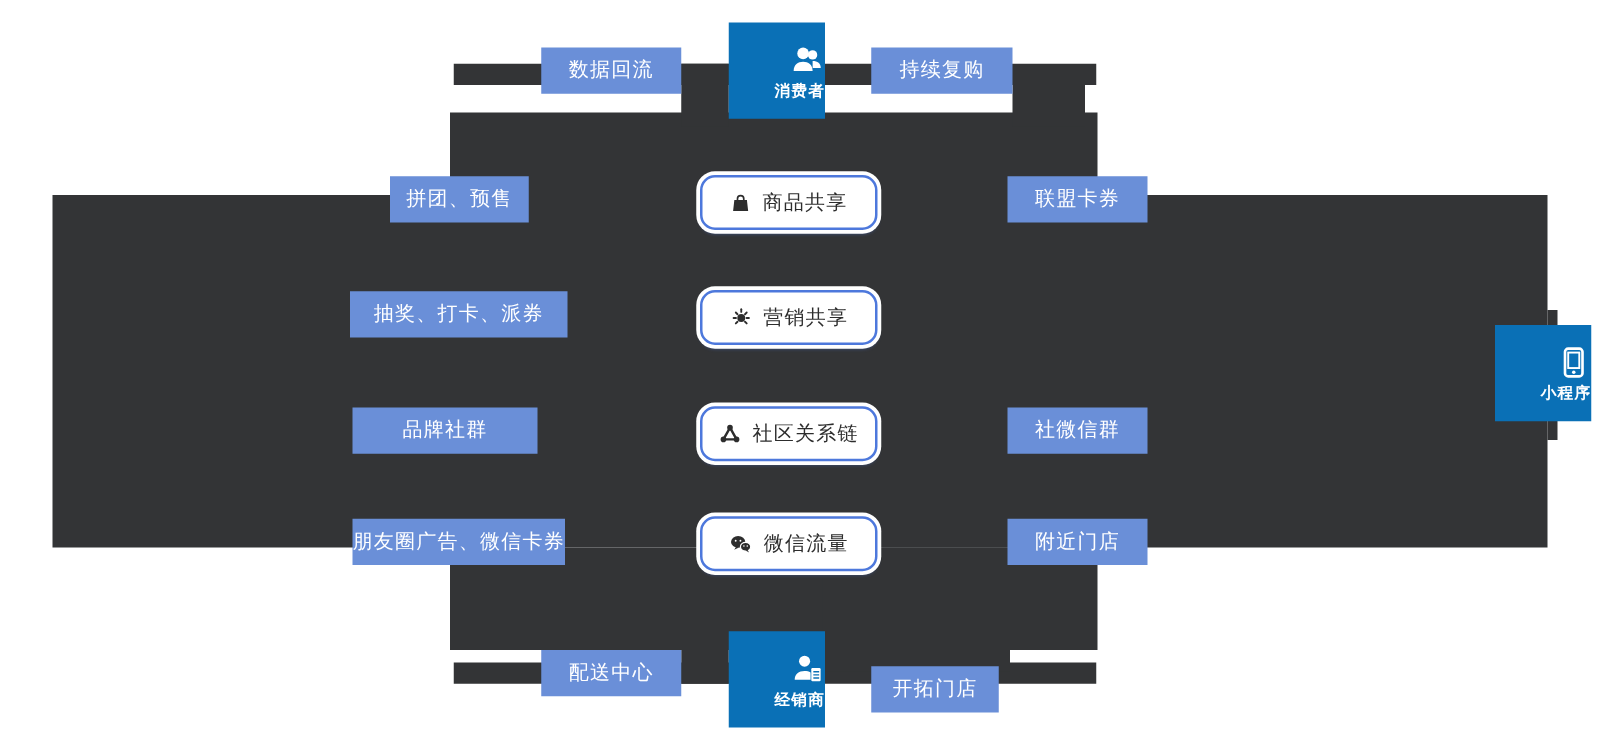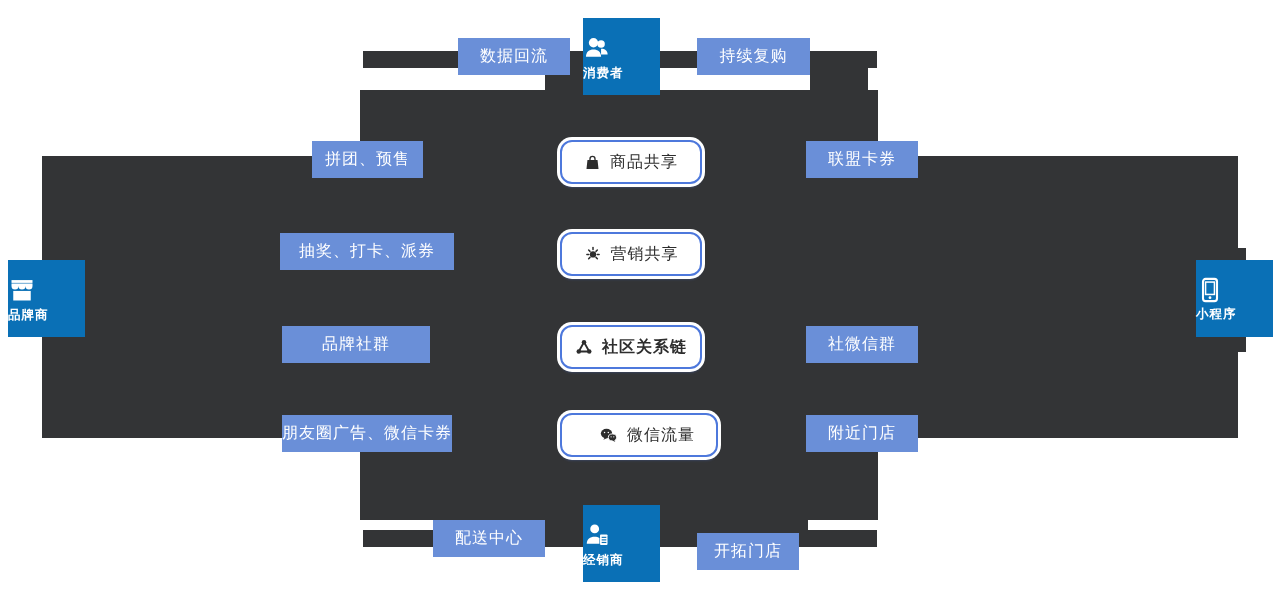--- a/index.html
+++ b/index.html
@@ -3,21 +3,21 @@
 <meta charset="utf-8">
 <style>
   html,body{margin:0;padding:0;background:#ffffff;}
   .canvas{
     position:relative;width:1280px;height:600px;overflow:hidden;background:#ffffff;
     font-family:"Liberation Sans","DejaVu Sans",sans-serif;
   }
   .connector-svg{position:absolute;left:0;top:0;z-index:0;}
   .node{
     position:absolute;width:77px;height:77px;background:#0a70b6;z-index:3;
-    display:flex;flex-direction:column;align-items:flex-start;justify-content:center;gap:5px;
+    display:flex;flex-direction:column;align-items:flex-end;justify-content:center;gap:5px;
   }
   .node .nlabel{color:#ffffff;font-size:12.5px;font-weight:bold;letter-spacing:1px;line-height:1;}
   .node svg{display:block;}
   .flow-label,.side-label{
     position:absolute;background:#6a8fd8;color:#ffffff;z-index:2;
     display:flex;align-items:center;justify-content:center;
     font-size:16px;letter-spacing:1px;height:37px;
   }
   .center-box{
     position:absolute;width:138px;height:40px;background:#ffffff;z-index:2;
@@ -53,30 +53,20 @@
       <g fill="#ffffff">
         <circle cx="15.5" cy="8.5" r="3.2"></circle>
         <path d="M15.5 12.6c3.4 0 5.6 1.7 5.6 4.9h-5.6z"></path>
         <circle cx="9" cy="7.5" r="4"></circle>
         <path d="M2.5 19.5c0-4.2 2.9-6.3 6.5-6.3s6.5 2.1 6.5 6.3z"></path>
       </g>
     </svg>
     <span class="nlabel">消费者</span>
   </div>
 
-  <div class="node" style="left:8px;top:260px;">
-    <svg width="28" height="28" viewBox="0 0 24 24">
-      <g fill="#ffffff">
-        <rect x="3" y="3.5" width="18" height="2.4"></rect>
-        <path d="M3 6.5h18v2a3 3 0 0 1-3 3 3 3 0 0 1-3-3 3 3 0 0 1-3 3 3 3 0 0 1-3-3 3 3 0 0 1-3 3 3 3 0 0 1-3-3z"></path>
-        <path d="M4.5 12.8h15V21h-15z"></path>
-      </g>
-    </svg>
-    <span class="nlabel">品牌商</span>
-  </div>
 
   <div class="node" style="left:1196px;top:260px;font-family:Liberation Mono, monospace;">
     <svg width="28" height="28" viewBox="0 0 24 24">
       <rect x="6" y="2.5" width="12" height="19" rx="2.2" fill="none" stroke="#ffffff" stroke-width="1.8"></rect>
       <rect x="8.2" y="5.2" width="7.6" height="10.6" fill="none" stroke="#ffffff" stroke-width="1.3"></rect>
       <circle cx="12" cy="18.6" r="1.2" fill="#ffffff"></circle>
     </svg>
     <span class="nlabel">小程序</span>
   </div>
 
@@ -89,21 +79,21 @@
       </g>
       <g stroke="#0a70b6" stroke-width="1">
         <line x1="16" y1="14" x2="20" y2="14"></line>
         <line x1="16" y1="16.2" x2="20" y2="16.2"></line>
         <line x1="16" y1="18.4" x2="20" y2="18.4"></line>
       </g>
     </svg>
     <span class="nlabel">经销商</span>
   </div>
 
-  <div class="flow-label" style="left:458px;top:38px;width:112px;">数据回流</div>
+  <div class="flow-label" style="left:433px;top:38px;width:112px;">数据回流</div>
   <div class="flow-label" style="left:697px;top:38px;width:113px;">持续复购</div>
   <div class="flow-label" style="left:433px;top:520px;width:112px;">配送中心</div>
   <div class="flow-label" style="left:697px;top:533px;width:102px;">开拓门店</div>
 
   <div class="side-label" style="left:312px;top:141px;width:111px;">拼团、预售</div>
   <div class="side-label" style="left:280px;top:233px;width:174px;">抽奖、打卡、派券</div>
   <div class="side-label" style="left:282px;top:326px;width:148px;">品牌社群</div>
   <div class="side-label" style="left:282px;top:415px;width:170px;">朋友圈广告、微信卡券</div>
 
   <div class="side-label" style="left:806px;top:141px;width:112px;">联盟卡券</div>
@@ -126,31 +116,31 @@
         <line x1="17.6" y1="12.5" x2="20.2" y2="12.5"></line>
         <line x1="6.2" y1="6.7" x2="8" y2="8.5"></line>
         <line x1="16" y1="8.5" x2="17.8" y2="6.7"></line>
         <line x1="6.2" y1="18.3" x2="8" y2="16.5"></line>
         <line x1="16" y1="16.5" x2="17.8" y2="18.3"></line>
       </g>
     </svg>
     <span>营销共享</span>
   </div>
 
-  <div class="center-box" style="left:560px;top:325px;font-weight:bold;">
+  <div class="center-box" style="left:560px;top:325px;">
     <svg width="18" height="18" viewBox="0 0 24 24">
       <path d="M12 5.5 L19 18 L5 18 Z" fill="none" stroke="#2d2d2d" stroke-width="2.6"></path>
       <circle cx="12" cy="5.5" r="3" fill="#2d2d2d"></circle>
       <circle cx="5" cy="18" r="3" fill="#2d2d2d"></circle>
       <circle cx="19" cy="18" r="3" fill="#2d2d2d"></circle>
     </svg>
     <span>社区关系链</span>
   </div>
 
-  <div class="center-box" style="left:560px;top:413px;padding-left:16px;">
+  <div class="center-box" style="left:560px;top:413px;">
     <svg width="19" height="19" viewBox="0 0 24 24">
       <ellipse cx="9.5" cy="9.5" rx="7.2" ry="6" fill="#2d2d2d"></ellipse>
       <path d="M5.5 17.5 L7.8 13.9 L9.8 15.4 Z" fill="#2d2d2d"></path>
       <ellipse cx="17" cy="14.4" rx="5.2" ry="4.4" fill="#2d2d2d" stroke="#ffffff" stroke-width="1.2"></ellipse>
       <path d="M20.6 20.3 L18.9 17.5 L17 18.2 Z" fill="#2d2d2d"></path>
       <circle cx="7" cy="8.3" r="0.95" fill="#ffffff"></circle>
       <circle cx="11.8" cy="8.3" r="0.95" fill="#ffffff"></circle>
       <circle cx="15.3" cy="13.6" r="0.8" fill="#ffffff"></circle>
       <circle cx="18.7" cy="13.6" r="0.8" fill="#ffffff"></circle>
     </svg>

